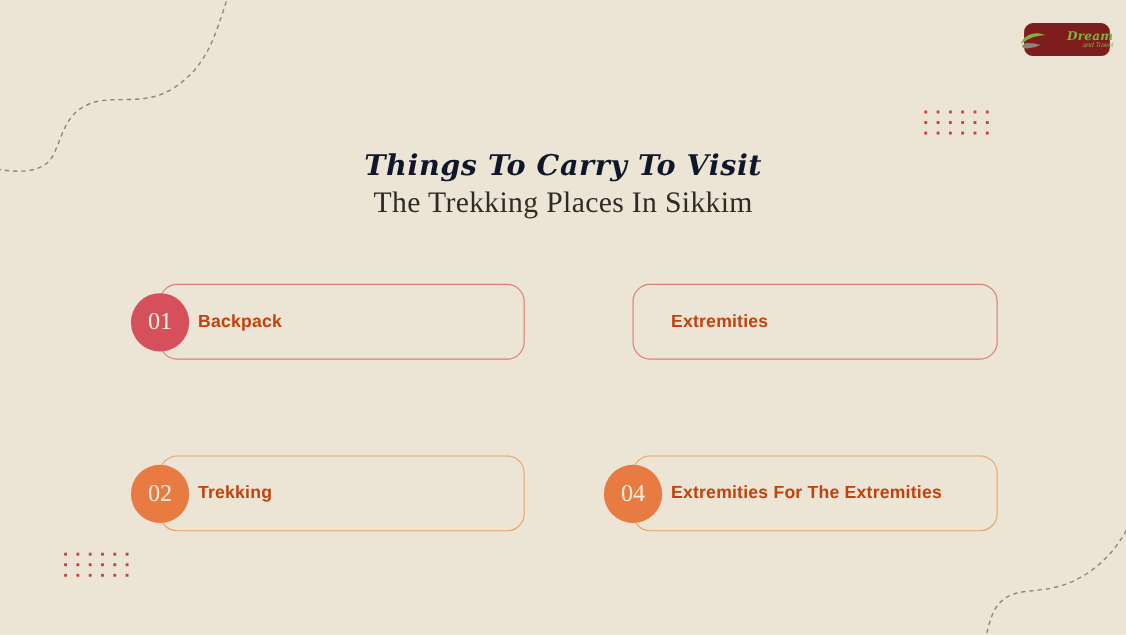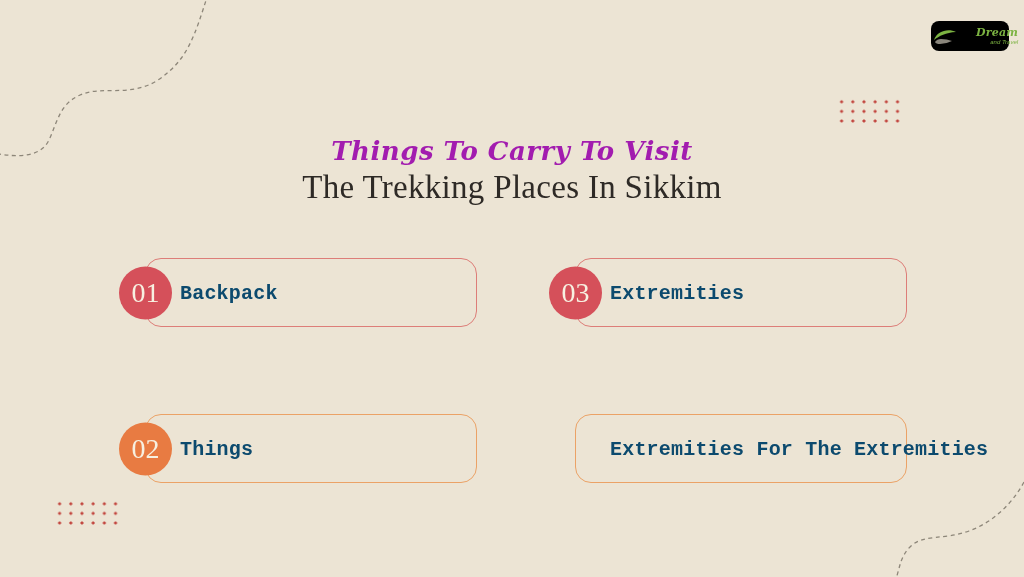--- a/index.html
+++ b/index.html
@@ -23,23 +23,23 @@
     background-size:11.2px 9.6px;
     background-position:2px 2px;
   }
   .dots-tr{left:834px;top:95px;}
   .dots-bl{left:52px;top:497px;}
 
   
   .logo{
     position:absolute;left:931px;top:21px;
     width:78px;height:30px;
-    background:#000000;
+    background:#7f1d1d;
     border-radius:8px;
-    display:flex;align-items:center;justify-content:space-between;
+    display:flex;align-items:center;justify-content:center;
     gap:19px;
   }
   .logo-mark{flex:0 0 auto;margin-left:2px;}
   .logo-text{display:flex;flex-direction:column;line-height:1;margin-right:3px;}
   .logo-name{
     font-family:"DejaVu Serif", serif;
     font-style:italic;font-weight:bold;
     font-size:11px;color:#7cb342;letter-spacing:.2px;
   }
   .logo-tag{
@@ -47,25 +47,25 @@
     font-style:italic;
     font-size:6px;color:#7cb342;margin-top:1px;align-self:flex-end;
   }
 
   
   .title-block{position:absolute;left:0;top:136px;width:1024px;text-align:center;}
   .title-script{
     font-family:"DejaVu Serif", serif;
     font-style:italic;font-weight:bold;
     font-size:26px;line-height:1.2;
-    color:#a21caf;letter-spacing:.5px;
+    color:#0f172a;letter-spacing:.5px;
   }
   .title-main{
     font-family:"Liberation Serif", serif;
-    font-size:33px;line-height:1.15;
+    font-size:27px;line-height:1.15;
     color:#2e2a26;letter-spacing:.3px;
     margin-top:2px;
   }
 
   
   .card{
     position:absolute;width:330px;height:67px;
     border-radius:16px;background:transparent;
     border:1.5px solid transparent;
   }
@@ -79,27 +79,27 @@
   .num-circle{
     position:absolute;left:-27px;top:50%;
     transform:translateY(-50%);
     width:53px;height:53px;border-radius:50%;
     display:flex;align-items:center;justify-content:center;
   }
   .card--red .num-circle{background:#d5505a;}
   .card--orange .num-circle{background:#e87b42;}
   .num-text{
     font-family:"Liberation Serif", serif;
-    font-size:28px;color:#f7f0e1;
+    font-size:22px;color:#f7f0e1;
   }
   .card-label{
     position:absolute;left:34px;top:50%;
     transform:translateY(-50%);
-    font-family:Liberation Mono, monospace;
-    font-weight:bold;font-size:20px;color:#0c4a6e;
+    font-family:Liberation Sans, sans-serif;
+    font-weight:bold;font-size:16px;color:#c2410c;
     white-space:nowrap;letter-spacing:.2px;
   }
 </style>
 </head>
 <body>
 
 <div class="canvas">
 
   <svg class="wave wave-tl" width="215" height="165" viewBox="0 0 215 165" fill="none">
     <path d="M208 -6 C195 35 188 60 158 80 C130 98 102 85 80 95 C60 104 58 120 49 140 C41 157 18 158 -6 153" stroke="#8d8679" stroke-width="1.3" stroke-dasharray="4 3.5" fill="none"></path>
@@ -129,30 +129,30 @@
   </div>
 
   <div class="card card--red card-1">
     <div class="num-circle">
       <span class="num-text">01</span>
     </div>
     <span class="card-label">Backpack</span>
   </div>
 
   <div class="card card--red card-3">
-    <div class="num-circle">
-      <span class="num-text">03</span>
-    </div>
     <span class="card-label">Extremities</span>
   </div>
 
   <div class="card card--orange card-2">
     <div class="num-circle">
       <span class="num-text">02</span>
     </div>
-    <span class="card-label">Things</span>
+    <span class="card-label">Trekking</span>
   </div>
 
   <div class="card card--orange card-4">
+    <div class="num-circle">
+      <span class="num-text">04</span>
+    </div>
     <span class="card-label">Extremities For The Extremities</span>
   </div>
 
 </div>
 
 </body></html>

